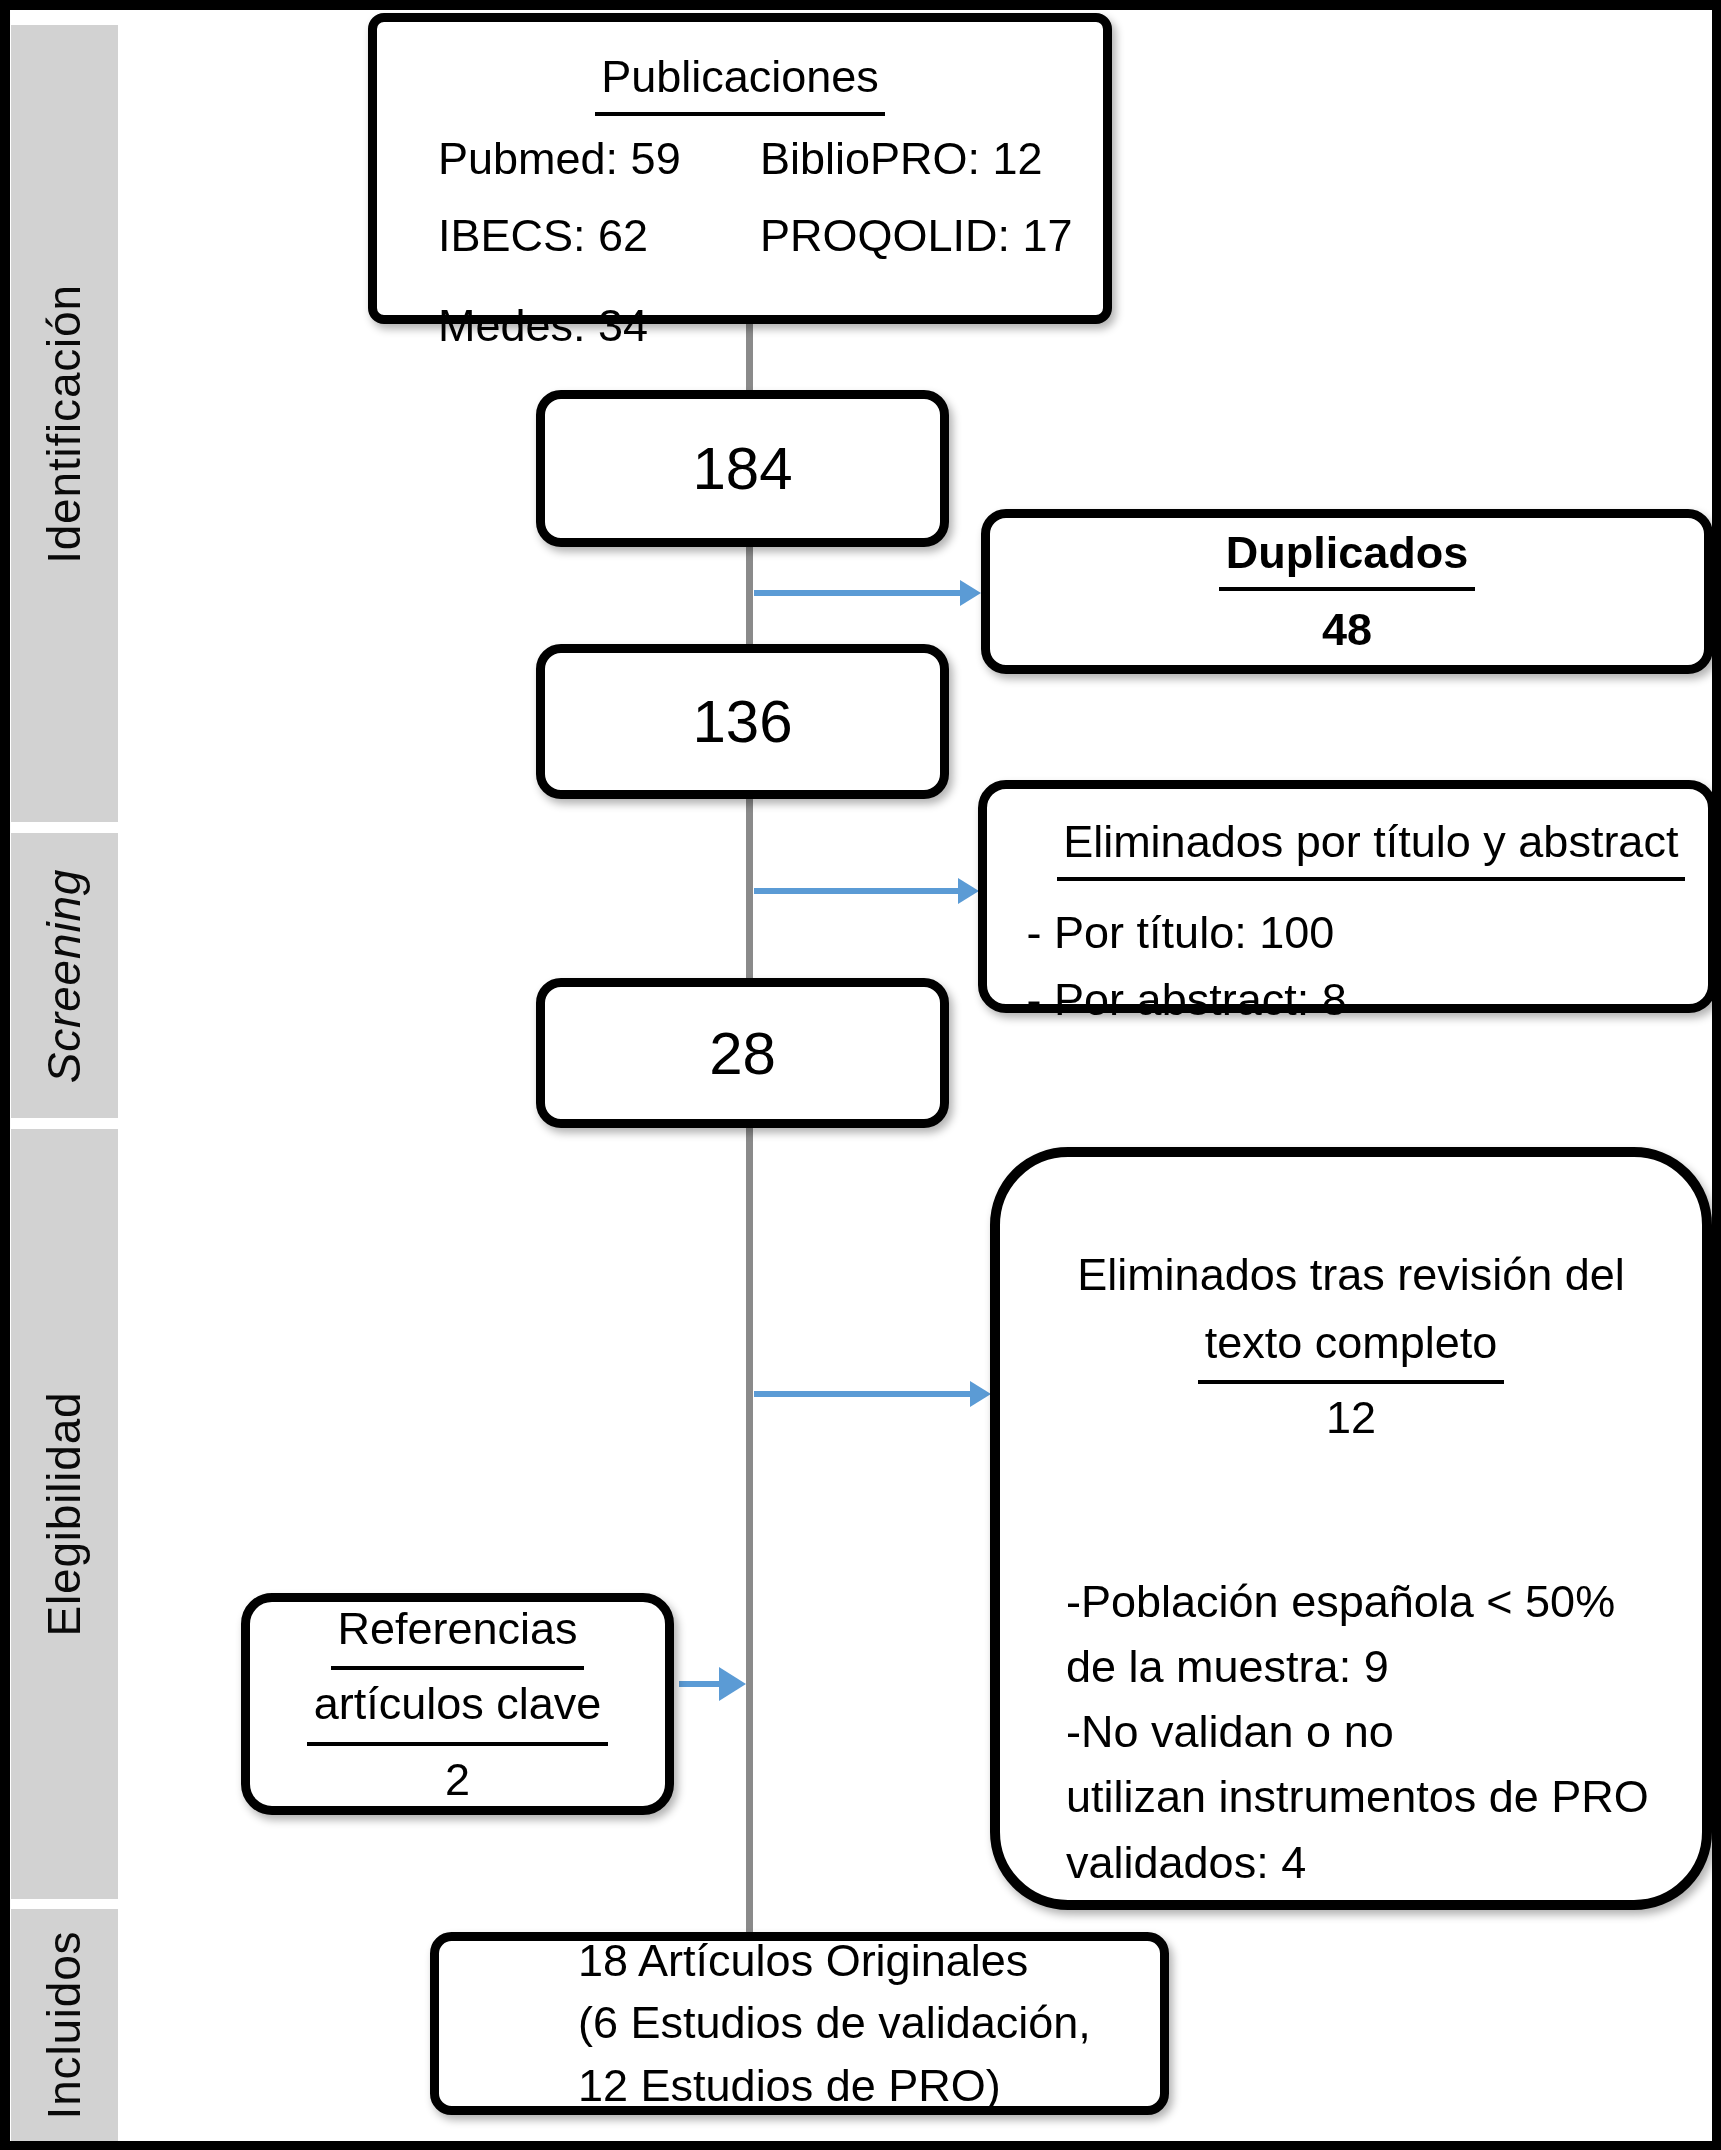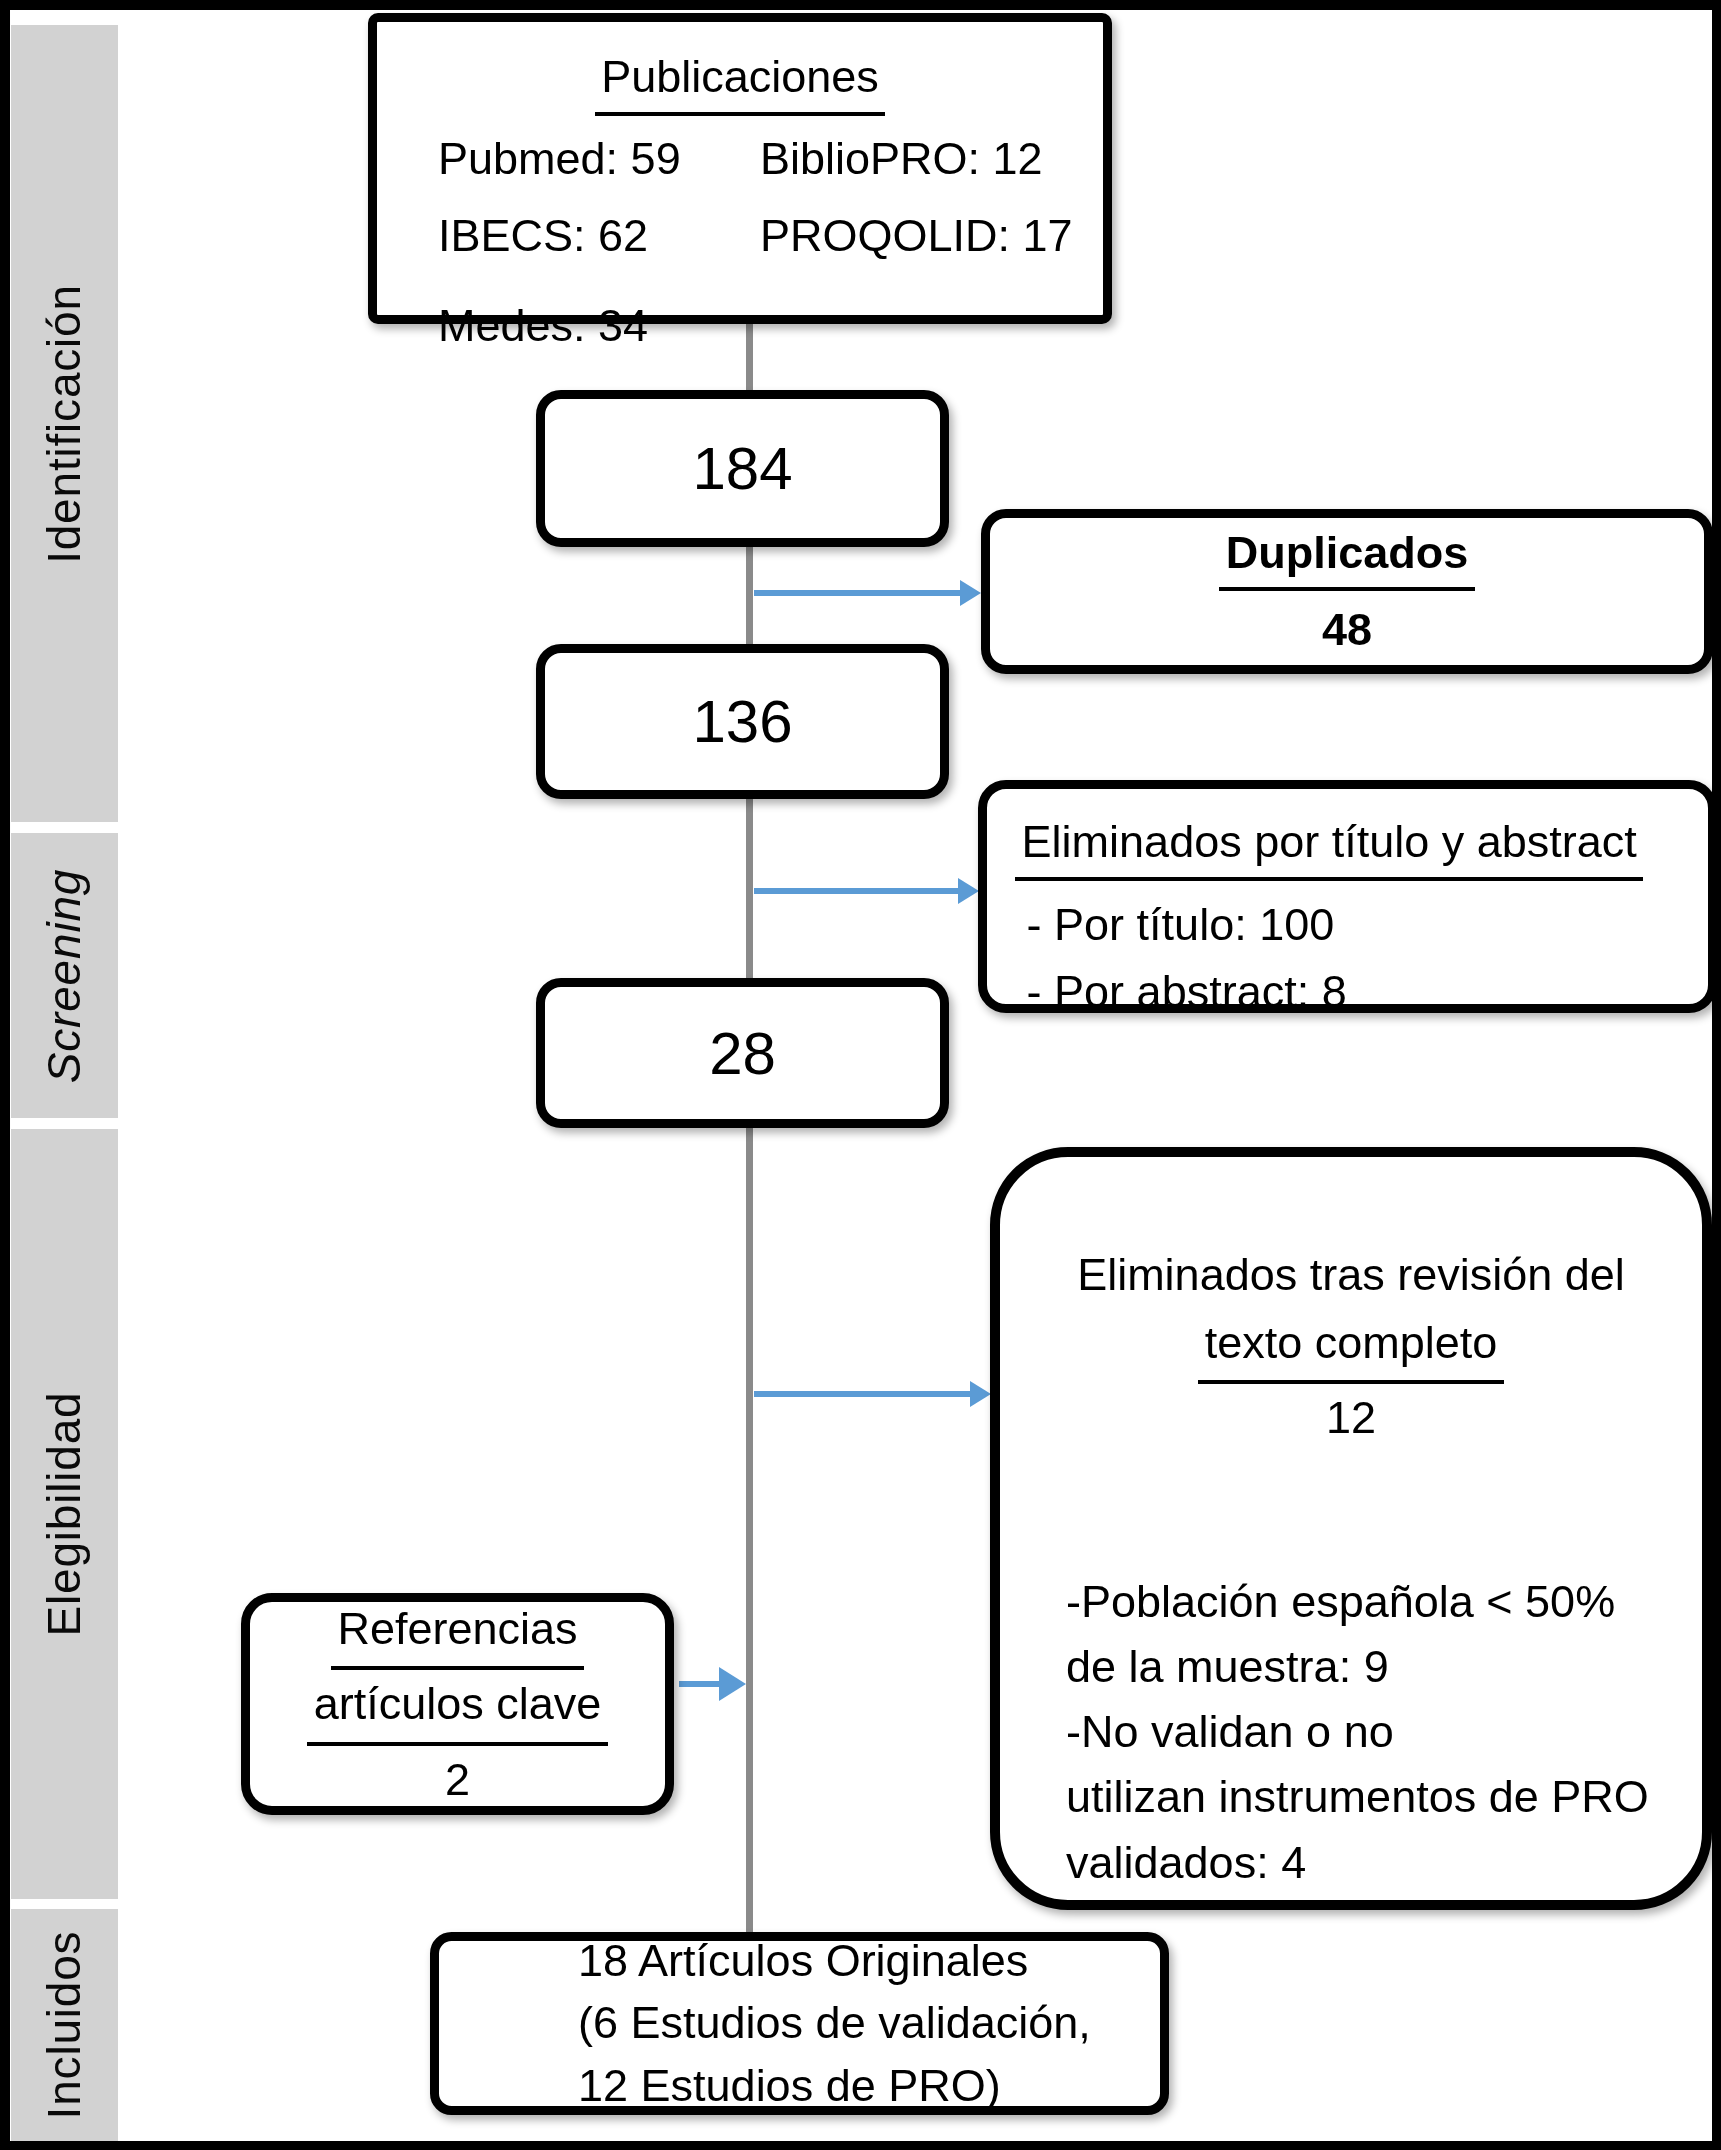--- a/index.html
+++ b/index.html
@@ -96,21 +96,21 @@
   }
   .ul {
     display: inline-block;
     border-bottom: 4.1px solid #000000;
     padding: 0 6.6px 4.1px 6.6px;
   }
 
   .publications-box {
     left: 368px; top: 13.2px;
     width: 744px; height: 311px;
-    border-radius: 10px;
+    border-radius: 16px;
     justify-content: flex-start;
     padding-top: 25px;
   }
   .publications-grid {
     margin-top: 13.2px;
     width: 100%;
     display: grid;
     grid-template-columns: 322px 1fr;
     row-gap: 16px;
     padding: 0 25px 0 61px;
@@ -132,21 +132,21 @@
 
   .titulo-box {
     left: 978px; top: 780px;
     width: 739px; height: 233px;
     border-radius: 28px;
     justify-content: flex-start;
     padding: 23px 23px 0 28px;
     align-items: stretch;
     text-align: left;
   }
-  .titulo-box .titulo-title { text-align: left; margin-bottom: 10px; }
+  .titulo-box .titulo-title { text-align: right; margin-bottom: 18px; }
   .titulo-box .excl-item { padding-left: 11.6px; line-height: 1.5; }
 
   .fulltext-box {
     left: 990px; top: 1147px;
     width: 722px; height: 763px;
     border-radius: 78px;
     border-width: 10.7px;
     justify-content: flex-start;
     padding-top: 84px;
   }

